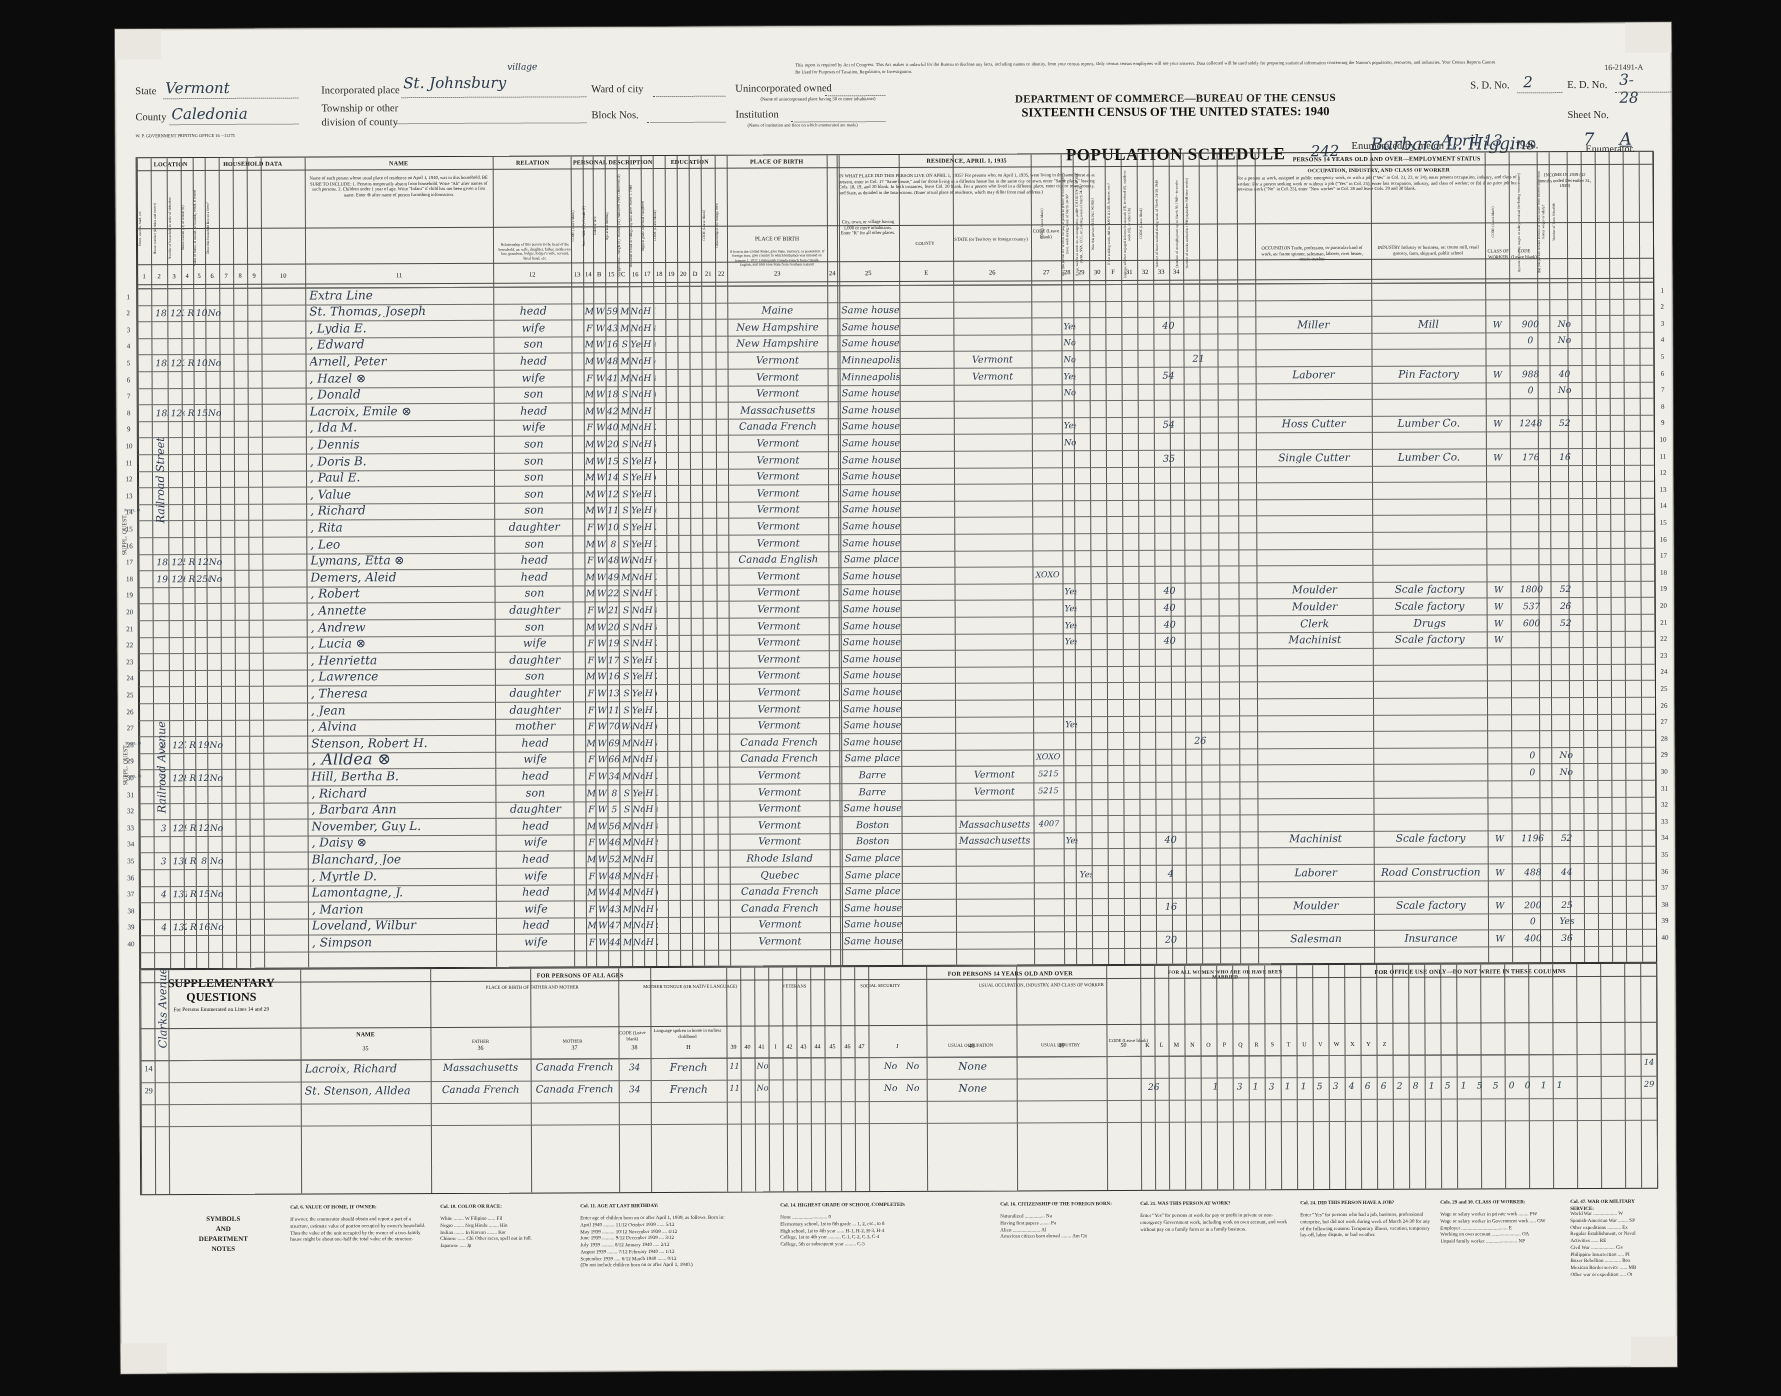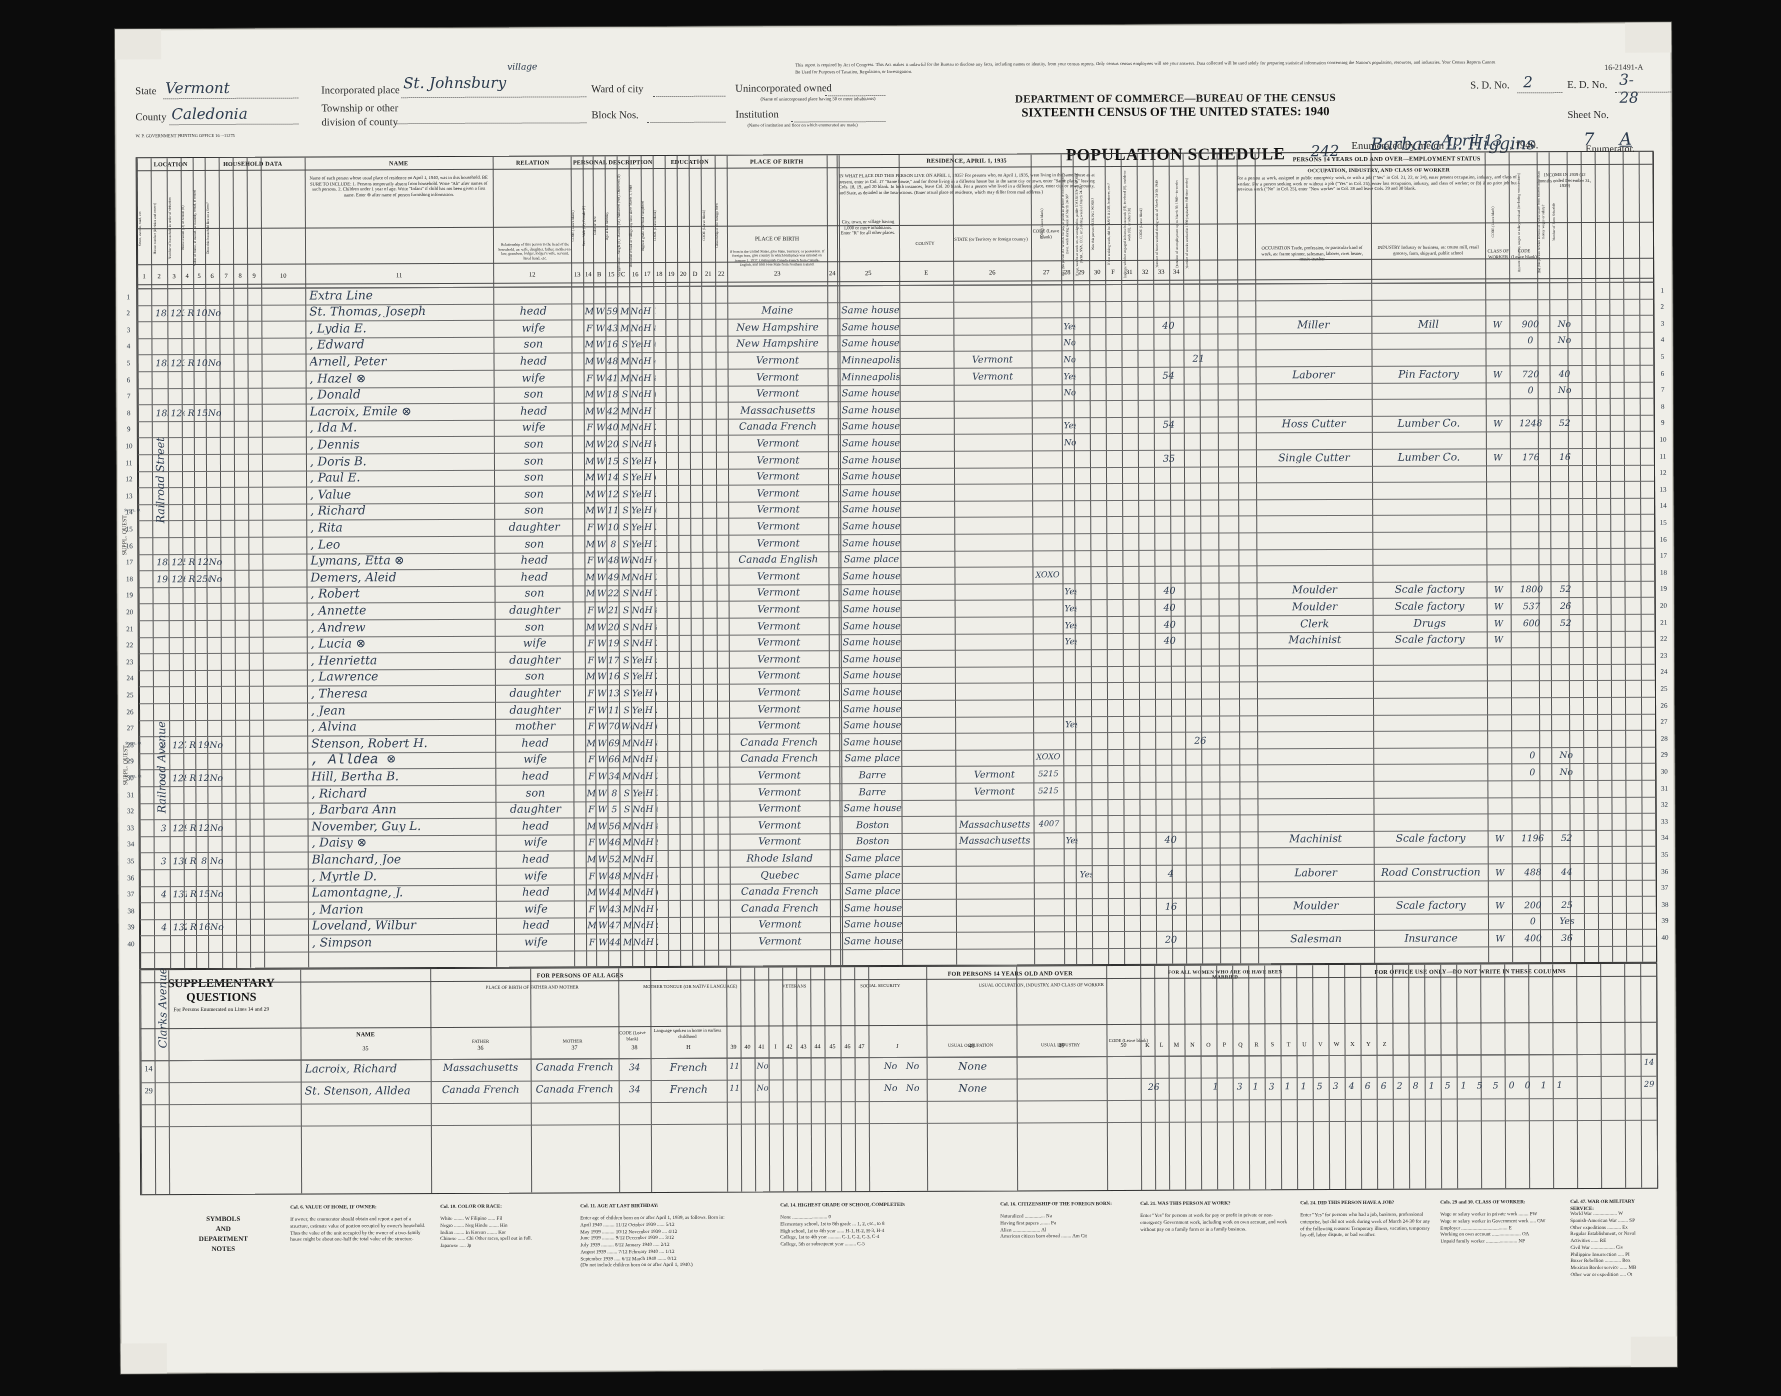--- a/index.html
+++ b/index.html
@@ -425,21 +425,21 @@
         <div class="rowtxt hw" style="left: 493px; top: 215.5px; width: 12px; text-align: center; font-size: 9px; line-height: 12px; overflow: hidden; white-space: nowrap;">No</div>
         <div class="rowtxt hw" style="left: 506px; top: 215.5px; width: 12px; text-align: center; font-size: 9px; line-height: 12px; overflow: hidden; white-space: nowrap;">H 8</div>
         <div class="rowtxt hw" style="left: 592px; top: 215.5px; width: 96px; text-align: center; font-size: 10px; line-height: 12px; overflow: hidden; white-space: nowrap;">Vermont</div>
         <div class="rowtxt hw" style="left: 704px; top: 215.5px; width: 58px; text-align: center; font-size: 9.5px; line-height: 12px; overflow: hidden; white-space: nowrap;">Minneapolis</div>
         <div class="rowtxt hw" style="left: 818px; top: 215.5px; width: 74px; text-align: center; font-size: 9.5px; line-height: 12px; overflow: hidden; white-space: nowrap;">Vermont</div>
         <div class="rowtxt hw" style="left: 926px; top: 215.5px; width: 12px; text-align: center; font-size: 8.5px; line-height: 12px; overflow: hidden; white-space: nowrap;">Yes</div>
         <div class="rowtxt hw" style="left: 1018px; top: 215.5px; width: 26px; text-align: center; font-size: 9.5px; line-height: 12px; overflow: hidden; white-space: nowrap;">54</div>
         <div class="rowtxt hw" style="left: 1120px; top: 214.5px; width: 112px; text-align: center; font-size: 10.5px; line-height: 12px; overflow: hidden; white-space: nowrap;">Laborer</div>
         <div class="rowtxt hw" style="left: 1236px; top: 214.5px; width: 110px; text-align: center; font-size: 10.5px; line-height: 12px; overflow: hidden; white-space: nowrap;">Pin Factory</div>
         <div class="rowtxt hw" style="left: 1350px; top: 215.5px; width: 20px; text-align: center; font-size: 9px; line-height: 12px; overflow: hidden; white-space: nowrap;">W</div>
-        <div class="rowtxt hw" style="left: 1376px; top: 215.5px; width: 34px; text-align: center; font-size: 9px; line-height: 12px; overflow: hidden; white-space: nowrap;">720</div>
+        <div class="rowtxt hw" style="left: 1376px; top: 215.5px; width: 34px; text-align: center; font-size: 9px; line-height: 12px; overflow: hidden; white-space: nowrap;">988</div>
         <div class="rowtxt hw" style="left: 1414px; top: 215.5px; width: 26px; text-align: center; font-size: 9px; line-height: 12px; overflow: hidden; white-space: nowrap;">40</div>
         <div class="rowtxt ink" style="left: -16px; top: 232.1px; width: 14px; text-align: center; font-size: 7px; line-height: 12px; overflow: hidden; white-space: nowrap;">7</div>
         <div class="rowtxt ink" style="left: 1518px; top: 232.1px; width: 14px; text-align: center; font-size: 7px; line-height: 12px; overflow: hidden; white-space: nowrap;">7</div>
         <div class="rowtxt hw" style="left: 172px; top: 231.1px; width: 182px; text-align: left; font-size: 12px; line-height: 12px; overflow: hidden; white-space: nowrap;">, Donald</div>
         <div class="rowtxt hw" style="left: 360px; top: 232.1px; width: 72px; text-align: center; font-size: 11px; line-height: 12px; overflow: hidden; white-space: nowrap;">son</div>
         <div class="rowtxt hw" style="left: 447px; top: 232.1px; width: 10px; text-align: center; font-size: 9px; line-height: 12px; overflow: hidden; white-space: nowrap;">M</div>
         <div class="rowtxt hw" style="left: 458px; top: 232.1px; width: 10px; text-align: center; font-size: 9px; line-height: 12px; overflow: hidden; white-space: nowrap;">W</div>
         <div class="rowtxt hw" style="left: 469px; top: 232.1px; width: 12px; text-align: center; font-size: 9px; line-height: 12px; overflow: hidden; white-space: nowrap;">18</div>
         <div class="rowtxt hw" style="left: 482px; top: 232.1px; width: 11px; text-align: center; font-size: 9px; line-height: 12px; overflow: hidden; white-space: nowrap;">S</div>
         <div class="rowtxt hw" style="left: 493px; top: 232.1px; width: 12px; text-align: center; font-size: 9px; line-height: 12px; overflow: hidden; white-space: nowrap;">No</div>
@@ -761,21 +761,21 @@
         <div class="rowtxt hw" style="left: 469px; top: 580.7px; width: 12px; text-align: center; font-size: 9px; line-height: 12px; overflow: hidden; white-space: nowrap;">69</div>
         <div class="rowtxt hw" style="left: 482px; top: 580.7px; width: 11px; text-align: center; font-size: 9px; line-height: 12px; overflow: hidden; white-space: nowrap;">M</div>
         <div class="rowtxt hw" style="left: 493px; top: 580.7px; width: 12px; text-align: center; font-size: 9px; line-height: 12px; overflow: hidden; white-space: nowrap;">No</div>
         <div class="rowtxt hw" style="left: 506px; top: 580.7px; width: 12px; text-align: center; font-size: 9px; line-height: 12px; overflow: hidden; white-space: nowrap;">H 8</div>
         <div class="rowtxt hw" style="left: 592px; top: 580.7px; width: 96px; text-align: center; font-size: 10px; line-height: 12px; overflow: hidden; white-space: nowrap;">Canada French</div>
         <div class="rowtxt hw" style="left: 704px; top: 580.7px; width: 58px; text-align: center; font-size: 9.5px; line-height: 12px; overflow: hidden; white-space: nowrap;">Same house</div>
         <div class="rowtxt hw" style="left: 1048px; top: 580.7px; width: 26px; text-align: center; font-size: 9.5px; line-height: 12px; overflow: hidden; white-space: nowrap;">26</div>
         <div class="rowtxt ink" style="left: -14px; top: 578.7px; width: 16px; text-align: center; font-size: 3.6px; line-height: 12px; overflow: hidden; white-space: nowrap;">SUPPL. QUEST.</div>
         <div class="rowtxt ink" style="left: -16px; top: 597.3px; width: 14px; text-align: center; font-size: 7px; line-height: 12px; overflow: hidden; white-space: nowrap;">29</div>
         <div class="rowtxt ink" style="left: 1518px; top: 597.3px; width: 14px; text-align: center; font-size: 7px; line-height: 12px; overflow: hidden; white-space: nowrap;">29</div>
-        <div class="rowtxt hw" style="left: 172px; top: 596.3px; width: 182px; text-align: left; font-size: 14px; line-height: 12px; overflow: hidden; white-space: nowrap; font-family: Liberation Mono, monospace;">, Alldea ⊗</div>
+        <div class="rowtxt hw" style="left: 172px; top: 596.3px; width: 182px; text-align: left; font-size: 16px; line-height: 12px; overflow: hidden; white-space: nowrap;">, Alldea ⊗</div>
         <div class="rowtxt hw" style="left: 360px; top: 597.3px; width: 72px; text-align: center; font-size: 11px; line-height: 12px; overflow: hidden; white-space: nowrap;">wife</div>
         <div class="rowtxt hw" style="left: 447px; top: 597.3px; width: 10px; text-align: center; font-size: 9px; line-height: 12px; overflow: hidden; white-space: nowrap;">F</div>
         <div class="rowtxt hw" style="left: 458px; top: 597.3px; width: 10px; text-align: center; font-size: 9px; line-height: 12px; overflow: hidden; white-space: nowrap;">W</div>
         <div class="rowtxt hw" style="left: 469px; top: 597.3px; width: 12px; text-align: center; font-size: 9px; line-height: 12px; overflow: hidden; white-space: nowrap;">66</div>
         <div class="rowtxt hw" style="left: 482px; top: 597.3px; width: 11px; text-align: center; font-size: 9px; line-height: 12px; overflow: hidden; white-space: nowrap;">M</div>
         <div class="rowtxt hw" style="left: 493px; top: 597.3px; width: 12px; text-align: center; font-size: 9px; line-height: 12px; overflow: hidden; white-space: nowrap;">No</div>
         <div class="rowtxt hw" style="left: 506px; top: 597.3px; width: 12px; text-align: center; font-size: 9px; line-height: 12px; overflow: hidden; white-space: nowrap;">H 8</div>
         <div class="rowtxt hw" style="left: 592px; top: 597.3px; width: 96px; text-align: center; font-size: 10px; line-height: 12px; overflow: hidden; white-space: nowrap;">Canada French</div>
         <div class="rowtxt hw" style="left: 704px; top: 597.3px; width: 58px; text-align: center; font-size: 9.5px; line-height: 12px; overflow: hidden; white-space: nowrap;">Same place</div>
         <div class="rowtxt hw" style="left: 896px; top: 597.3px; width: 26px; text-align: center; font-size: 8px; line-height: 12px; overflow: hidden; white-space: nowrap;">XOXO</div>

